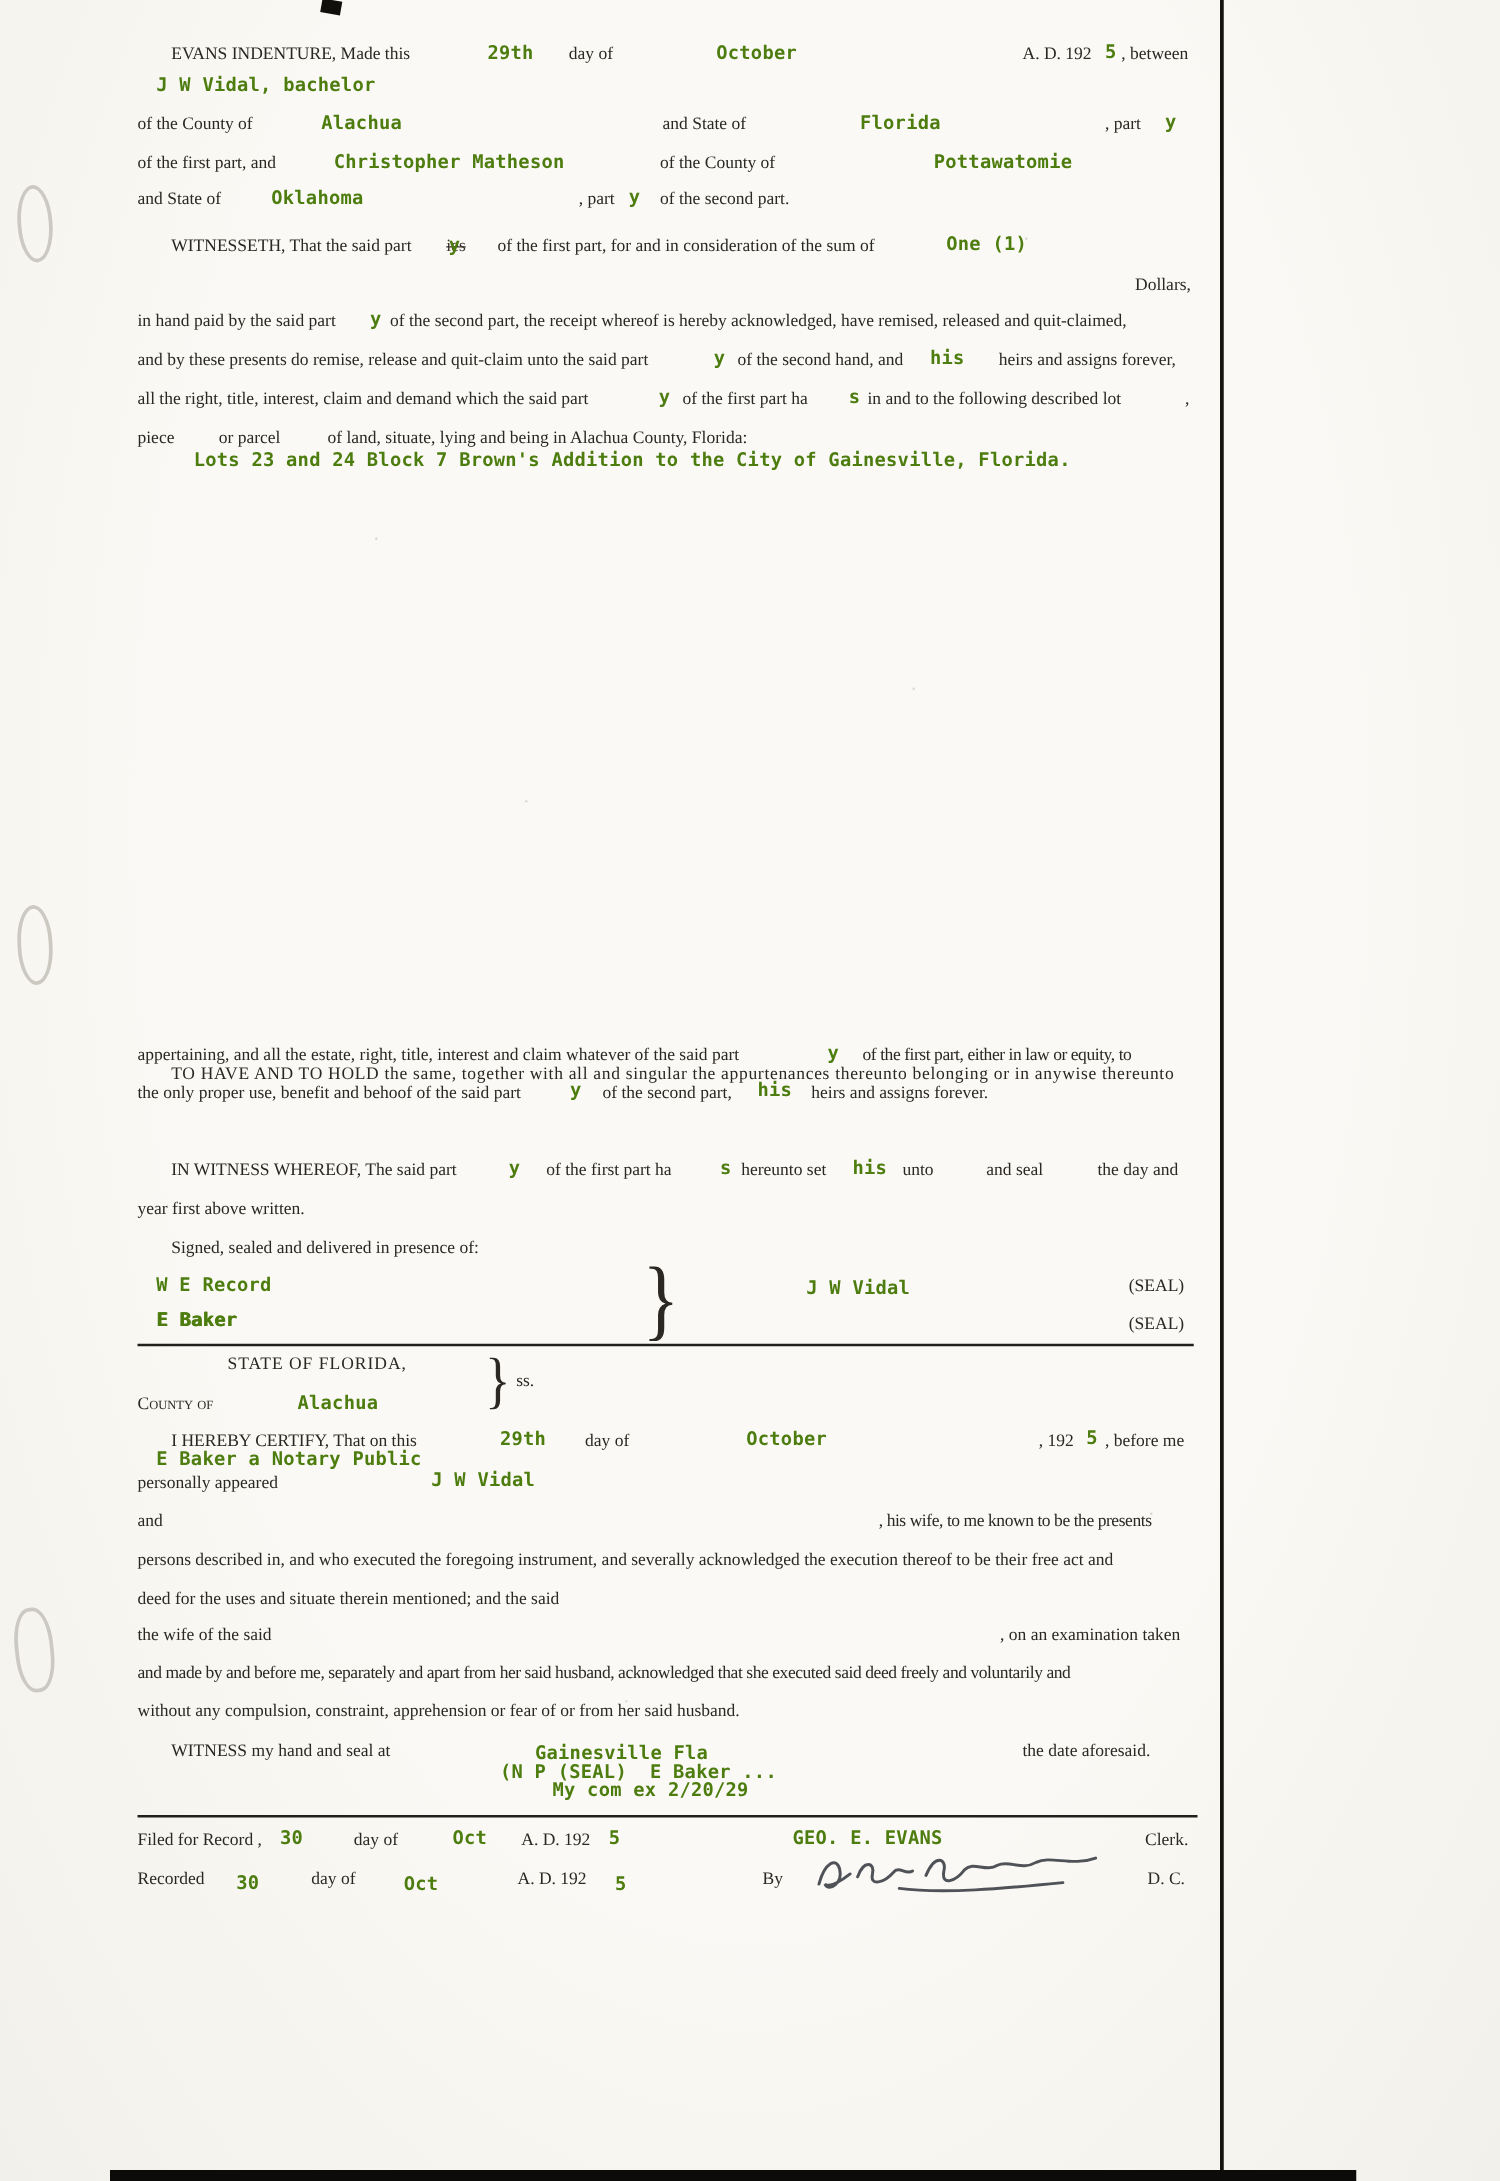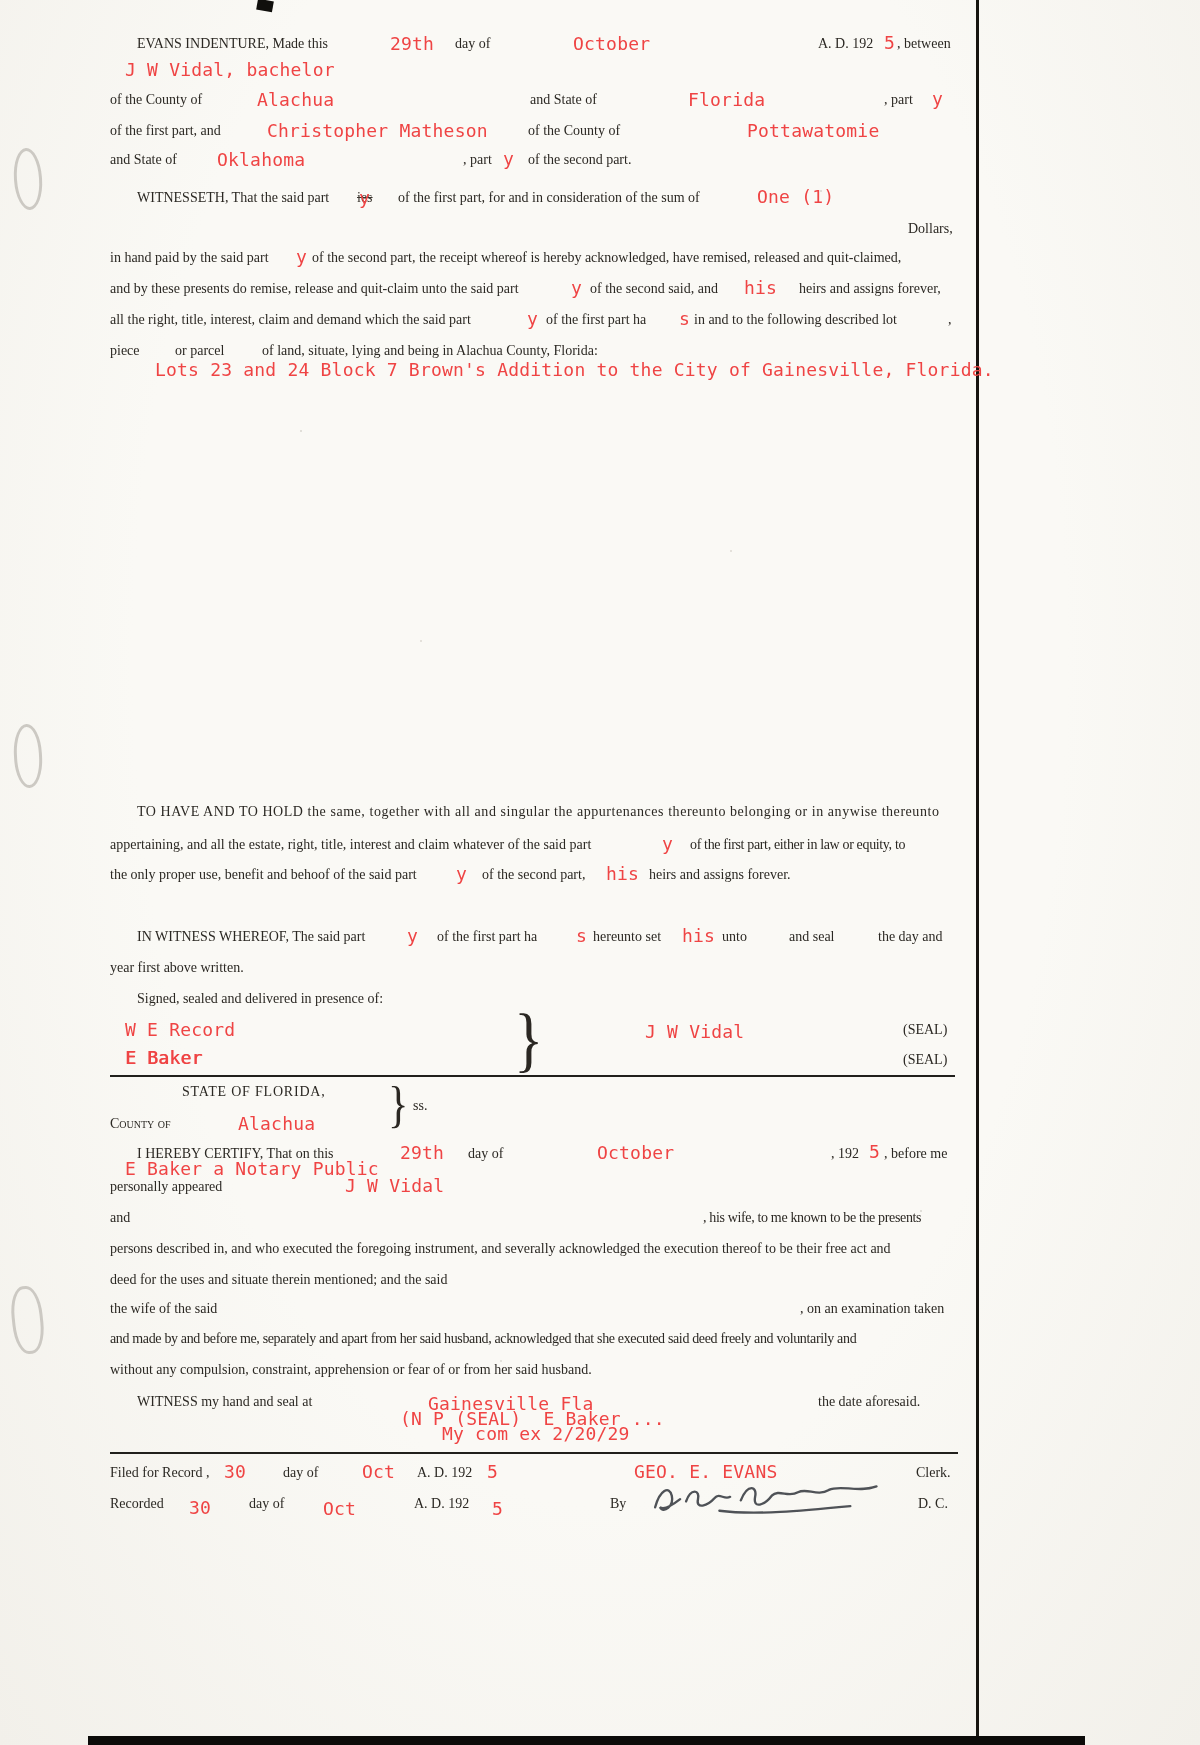--- a/index.html
+++ b/index.html
@@ -5,25 +5,25 @@
   html,body{margin:0;padding:0;}
   body{
     width:1200px;height:1745px;position:relative;overflow:hidden;
     background:radial-gradient(ellipse at 50% 38%, #faf9f5 55%, #f2f0ea 100%);
     font-family:"Liberation Serif","DejaVu Serif",serif;
     color:#2b2823;
   }
   .seg{position:absolute;white-space:pre;line-height:1.15;}
   .pr{font-size:14px;letter-spacing:0;}
   .tight{letter-spacing:-0.35px;}
-  .just{letter-spacing:0.55px;}
+  .just{letter-spacing:0.55px;margin-top:48px;}
   .lsp{letter-spacing:0.8px;}
   .sc{font-variant:small-caps;}
   .tw{font-family:"DejaVu Sans Mono","Liberation Mono",monospace;
-      font-size:18px;font-weight:400;color:#ef4444;letter-spacing:0.2px;}
+      font-size:15px;font-weight:700;color:#4d7c0f;letter-spacing:0.2px;}
   .tw.dbl{text-shadow:0.7px 0 0 currentColor;}
   .brace{font-weight:400;color:#2b2823;transform:scaleX(0.85);transform-origin:left center;}
   .rule{position:absolute;background:#21201c;height:2px;}
   .vline{position:absolute;left:976px;top:0;width:3px;height:1745px;background:#16140f;}
   .botbar{position:absolute;left:88px;top:1736px;width:997px;height:9px;background:#0c0b09;}
   .topmark{position:absolute;left:257px;top:0;width:16px;height:11px;background:#100f0c;transform:rotate(10deg);}
   .hole{position:absolute;border:3px solid #ccc9c3;border-radius:14px/30px;background:transparent;}
   .hole1{left:14px;top:148px;width:22px;height:56px;transform:rotate(-4deg);}
   .hole2{left:14px;top:724px;width:22px;height:58px;transform:rotate(-3deg);}
   .hole3{left:12px;top:1286px;width:25px;height:62px;transform:rotate(-6deg);}
@@ -80,21 +80,21 @@
 <span class="seg tw" style="left:757px;top:187px">One (1)</span>
 
 <span class="seg pr" style="left:908px;top:221px">Dollars,</span>
 
 <span class="seg pr" style="left:110px;top:250px">in hand paid by the said part</span>
 <span class="seg tw" style="left:296px;top:247px">y</span>
 <span class="seg pr" style="left:312px;top:250px">of the second part, the receipt whereof is hereby acknowledged, have remised, released and quit-claimed,</span>
 
 <span class="seg pr" style="left:110px;top:281px">and by these presents do remise, release and quit-claim unto the said part</span>
 <span class="seg tw" style="left:571px;top:278px">y</span>
-<span class="seg pr" style="left:590px;top:281px">of the second said, and</span>
+<span class="seg pr" style="left:590px;top:281px">of the second hand, and</span>
 <span class="seg tw" style="left:744px;top:278px">his</span>
 <span class="seg pr" style="left:799px;top:281px">heirs and assigns forever,</span>
 
 <span class="seg pr" style="left:110px;top:312px">all the right, title, interest, claim and demand which the said part</span>
 <span class="seg tw" style="left:527px;top:309px">y</span>
 <span class="seg pr" style="left:546px;top:312px">of the first part ha</span>
 <span class="seg tw" style="left:679px;top:309px">s</span>
 <span class="seg pr" style="left:694px;top:312px">in and to the following described lot</span>
 <span class="seg pr" style="left:948px;top:312px">,</span>
 

